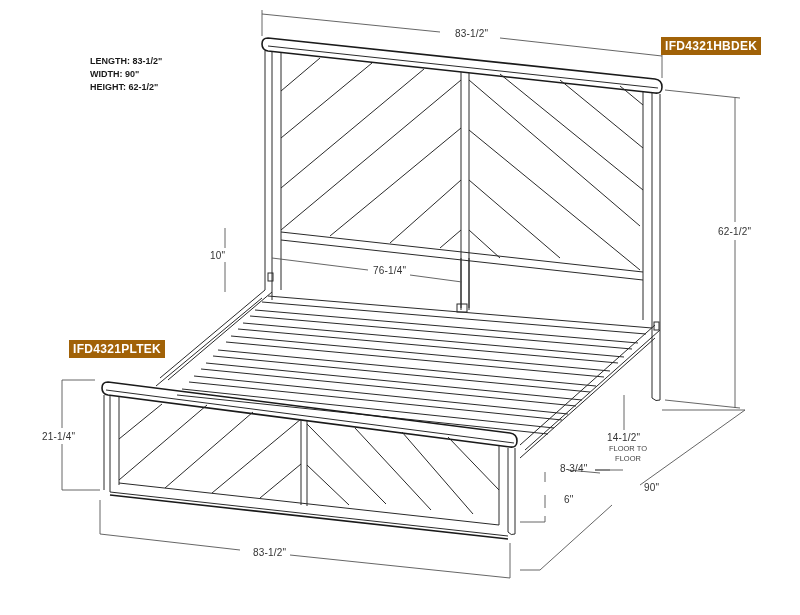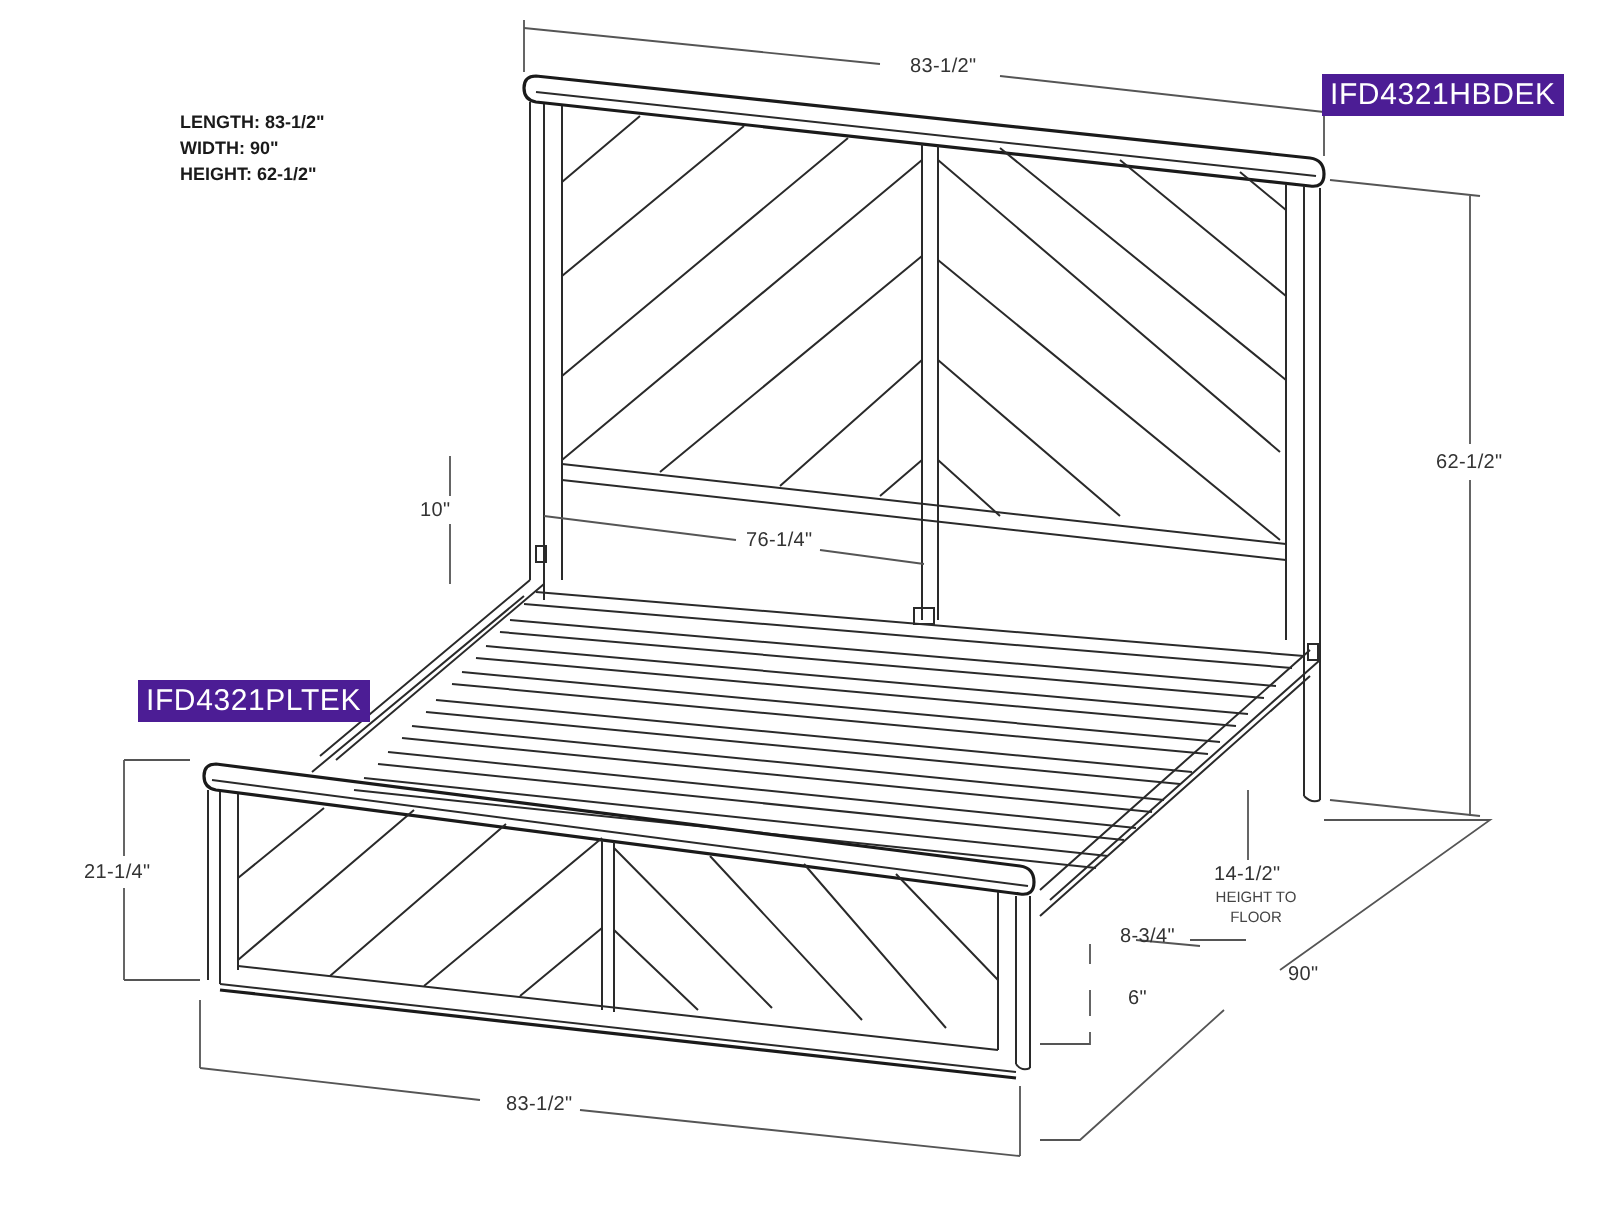--- a/index.html
+++ b/index.html
@@ -5,21 +5,21 @@
   html, body { margin: 0; padding: 0; background: #ffffff; }
   body { width: 800px; height: 615px; overflow: hidden; position: relative; font-family: "Liberation Sans", sans-serif; }
   #stage { position: absolute; left: 0; top: 0; width: 800px; height: 615px; }
   svg { position: absolute; left: 0; top: 0; }
   .ln { stroke: #2a2a2a; stroke-width: 1; fill: none; }
   .ln2 { stroke: #1a1a1a; stroke-width: 1.6; fill: none; }
   .dim { stroke: #555; stroke-width: 0.9; fill: none; }
   .txt { position: absolute; color: #333; font-size: 10px; white-space: nowrap; letter-spacing: 0.2px; }
   .specs { position: absolute; left: 90px; top: 55px; font-size: 9px; font-weight: bold; color: #1a1a1a; line-height: 13px; }
   .specs div { white-space: nowrap; }
-  .tag { position: absolute; background: #4c1d95; color: #ffffff; font-size: 15px; font-weight: normal; padding: 2px 4px; letter-spacing: 0.3px; white-space: nowrap; }
+  .tag { position: absolute; background: #a16207; color: #ffffff; font-size: 12px; font-weight: bold; padding: 2px 4px; letter-spacing: 0.3px; white-space: nowrap; }
   .note { position: absolute; color: #444; font-size: 7.5px; text-align: center; line-height: 10px; }
 </style>
 </head>
 <body>
 
 <div id="stage">
 
   <svg width="800" height="615" viewBox="0 0 800 615">
 
     <g>
@@ -127,21 +127,21 @@
   <div class="tag" style="left:661px; top:37px;">IFD4321HBDEK</div>
   <div class="tag" style="left:69px; top:340px;">IFD4321PLTEK</div>
 
   <div class="txt" style="left:455px; top:28px;">83-1/2"</div>
   <div class="txt" style="left:718px; top:226px;">62-1/2"</div>
   <div class="txt" style="left:210px; top:250px;">10"</div>
   <div class="txt" style="left:373px; top:265px;">76-1/4"</div>
   <div class="txt" style="left:42px; top:431px;">21-1/4"</div>
   <div class="txt" style="left:607px; top:432px;">14-1/2"</div>
   <div class="note" style="left:607px; top:444px; width:42px;">
-    <div>HEIGHT TO</div>
+    <div>FLOOR TO</div>
     <div>FLOOR</div>
   </div>
   <div class="txt" style="left:560px; top:463px;">8-3/4"</div>
   <div class="txt" style="left:564px; top:494px;">6"</div>
   <div class="txt" style="left:644px; top:482px;">90"</div>
   <div class="txt" style="left:253px; top:547px;">83-1/2"</div>
 
 </div>
 
 </body></html>

